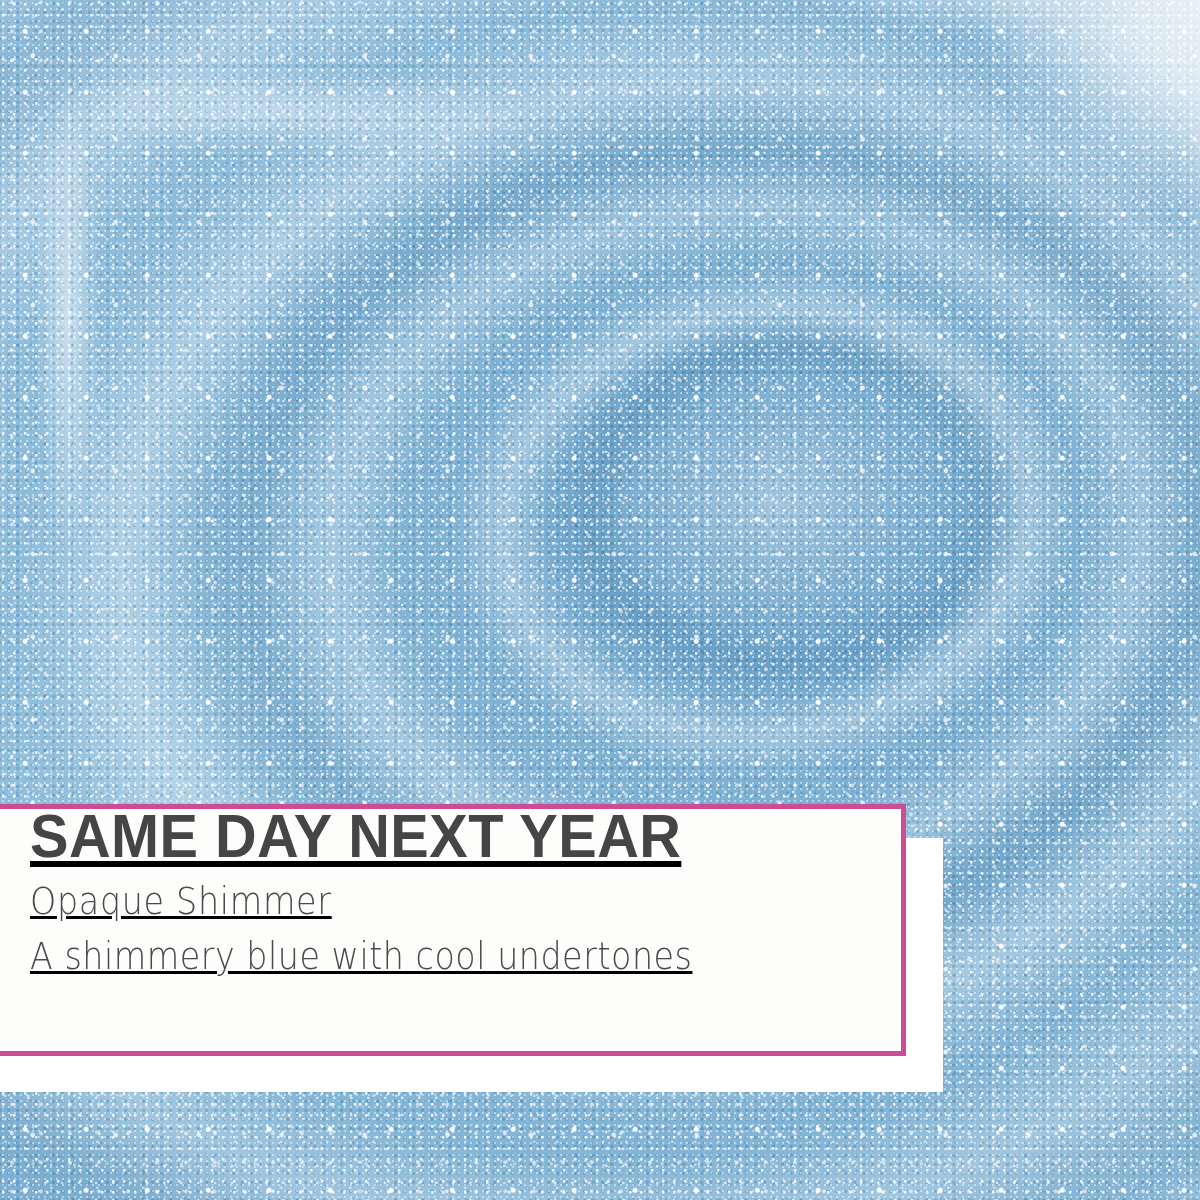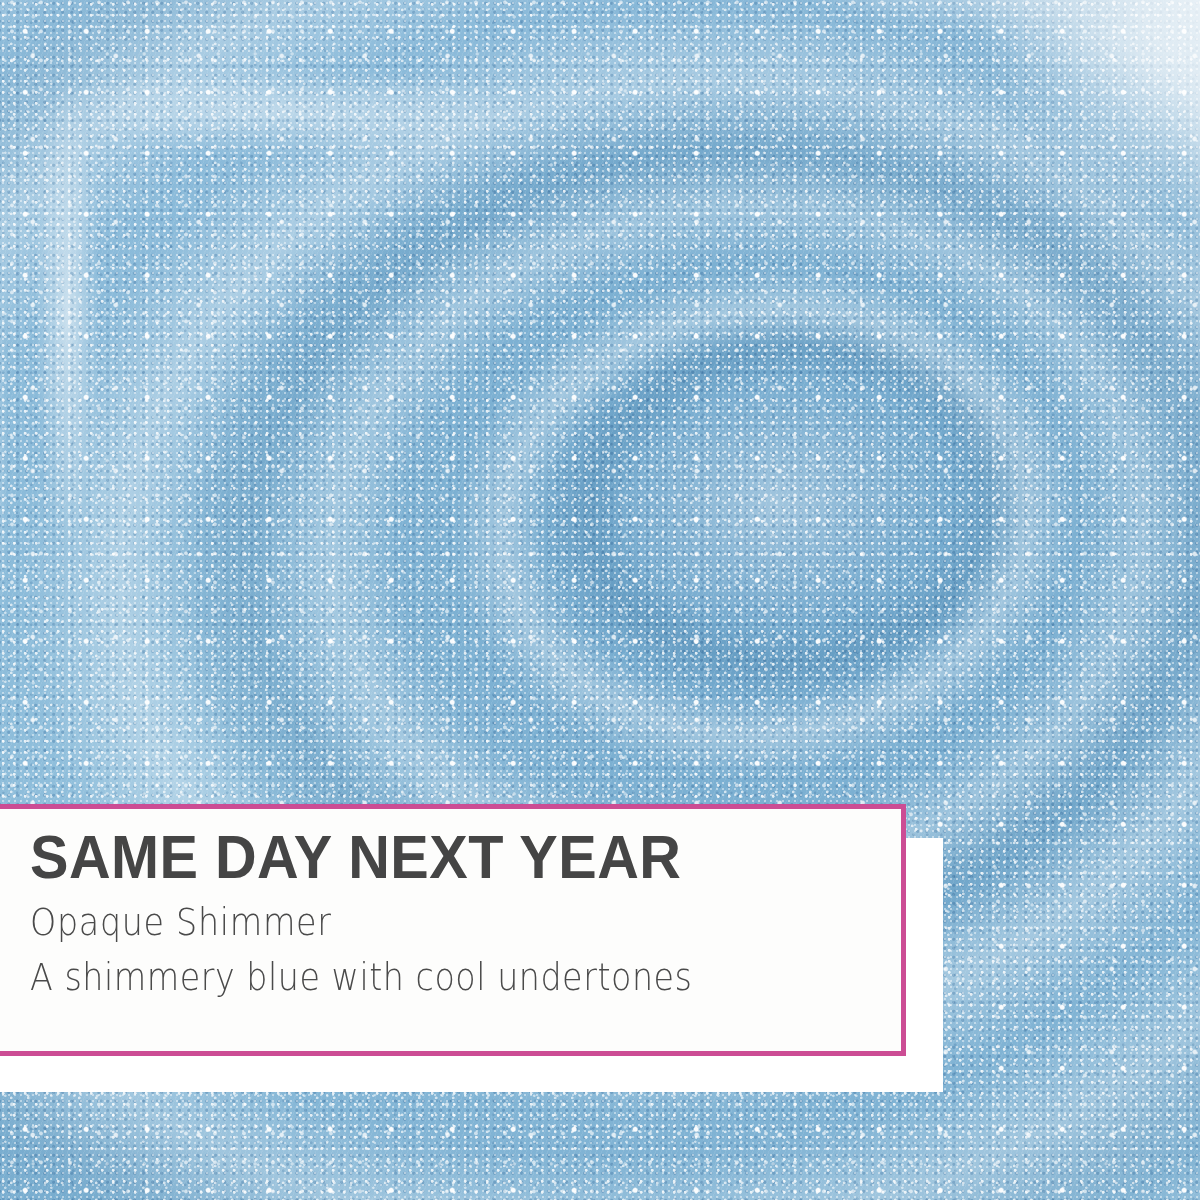--- a/index.html
+++ b/index.html
@@ -140,22 +140,23 @@
     top: 804px;
     width: 920px;
     height: 252px;
     background: #fdfdfc;
     border: 5px solid #cc4d94;
     box-sizing: border-box;
   }
   .label-text {
     position: absolute;
     left: 30px;
-    top: 825px;
+    top: 804px;
     width: 860px;
+    text-decoration: underline;
   }
   .label-title {
     font-family: "Liberation Sans", sans-serif;
     font-weight: 700;
     font-size: 62px;
     line-height: 1.02;
     letter-spacing: 0.5px;
     color: #454545;
     transform: scaleX(0.93);
     transform-origin: left center;

